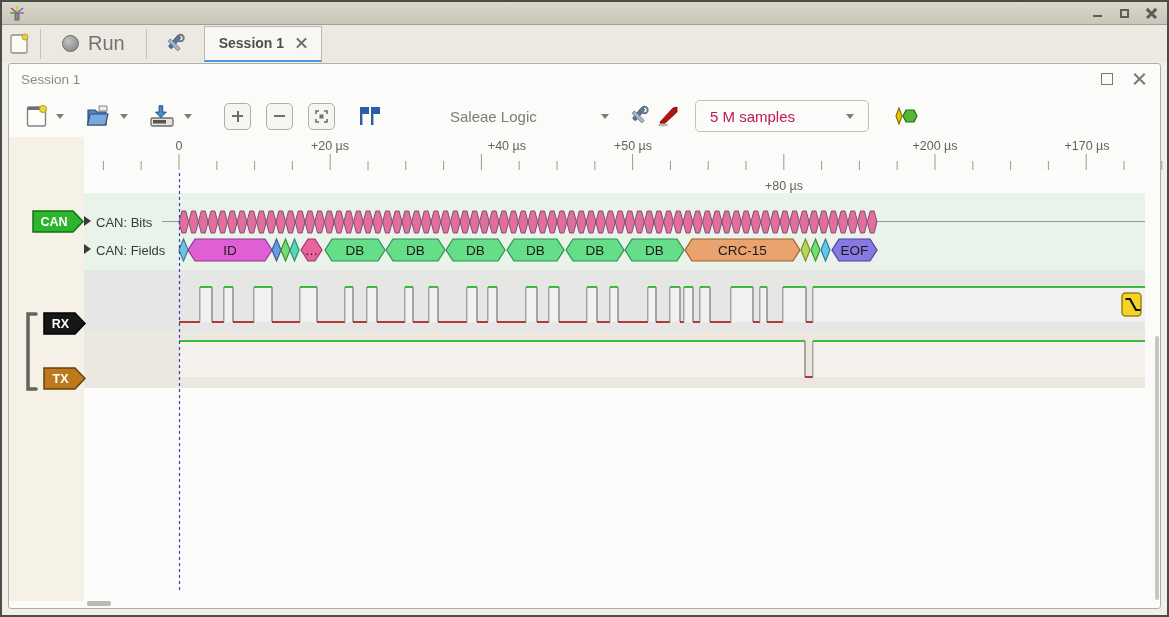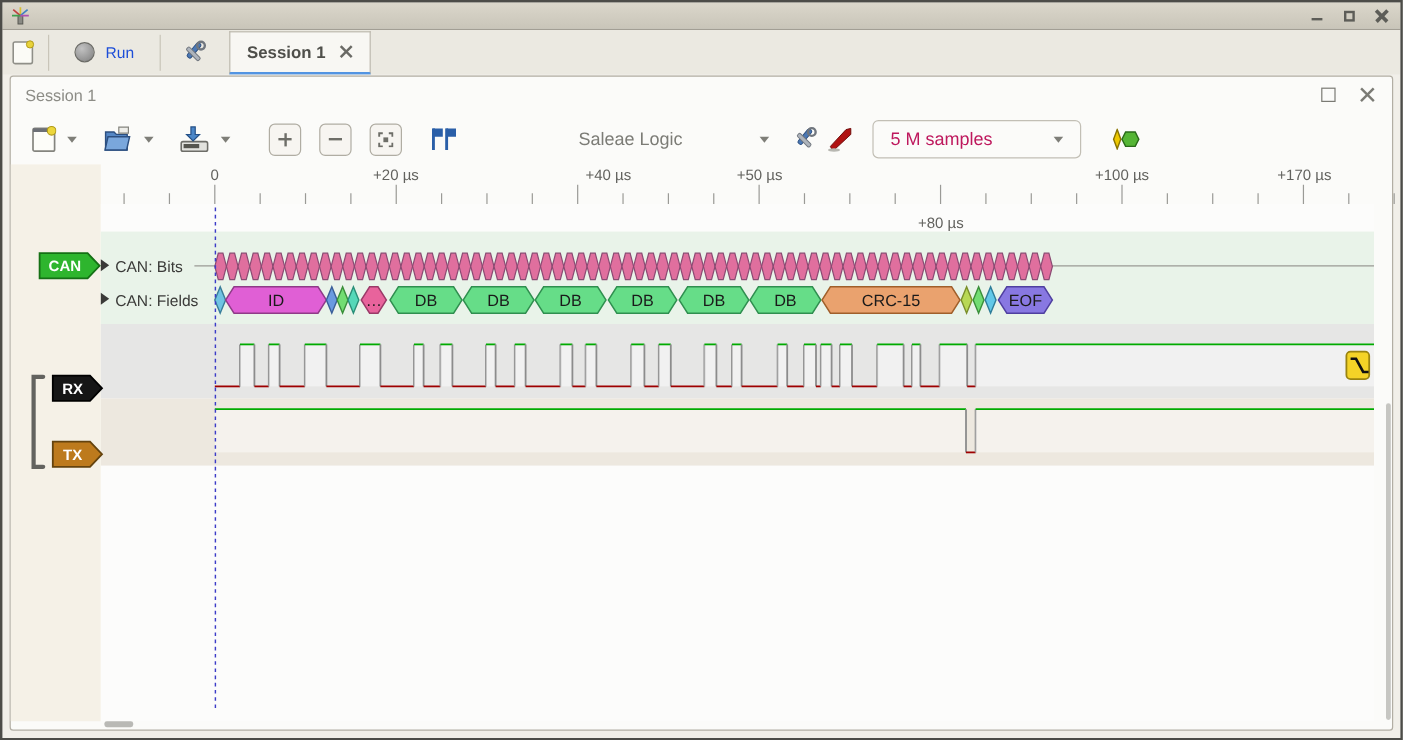--- a/index.html
+++ b/index.html
@@ -23,21 +23,21 @@
   .wc-close::before,.wc-close::after{content:"";position:absolute;left:-1px;top:4px;width:13px;height:2.5px;background:#5d5d58}
   .wc-close::before{transform:rotate(45deg)}.wc-close::after{transform:rotate(-45deg)}
 
   
   .main-toolbar{position:absolute;left:2px;top:25px;right:2px;height:37px;
     background:#ebe9e1;z-index:40;display:flex;align-items:center}
   .tbtn{height:30px;display:flex;align-items:center;justify-content:center;padding:0 8px}
   .vsep{width:1px;height:30px;background:#c9c5b9;margin:0 3px}
   .run-dot{width:15px;height:15px;border-radius:50%;
     background:radial-gradient(circle at 35% 30%,#c2c2c2,#7e7e7e);border:1px solid #6b6b66;margin-right:9px}
-  .run-label{font-size:13px;color:#1d4ed8}
+  .run-label{font-size:20px;color:#737373}
   .tab{height:36px;margin-left:6px;padding:0 14px;display:flex;align-items:center;gap:12px;
     background:#f8f7f3;border:1px solid #bcb8ac;border-bottom:2px solid #5294e2;box-sizing:border-box}
   .tab-label{font-size:14px;font-weight:bold;color:#4f4f4a}
   .x-icon{position:relative;width:11px;height:11px}
   .x-icon::before,.x-icon::after{content:"";position:absolute;left:-1px;top:4.5px;width:13px;height:2px;background:#6a6a65}
   .x-icon::before{transform:rotate(45deg)}.x-icon::after{transform:rotate(-45deg)}
 
   
   .session-win{position:absolute;left:8px;top:63px;width:1153px;height:546px;
     background:#fbfbf9;border:1px solid #b2aea4;border-radius:3px;z-index:1;box-sizing:border-box}
@@ -164,21 +164,21 @@
     </div>
     <div class="sbtn" style="margin-left:4px">
       <svg width="26" height="22" viewBox="0 0 26 22">
         <path d="M4 2 h8 v7 h-8 z" fill="#2a5fa8"></path>
           <rect x="3" y="2" width="2.4" height="18" fill="#2a5fa8"></rect>
         <path d="M15 2 h8 v7 h-8 z" fill="#2a5fa8"></path>
           <rect x="14" y="2" width="2.4" height="18" fill="#2a5fa8"></rect>
       </svg>
     </div>
 
-    <div class="combo-flat" style="margin-left:96px;width:165px;justify-content:space-between">
+    <div class="combo-flat" style="margin-left:64px;width:165px;justify-content:space-between">
       <span>Saleae Logic</span>
       <span class="caret"></span>
     </div>
     <div class="sbtn" style="margin-left:8px">
       <svg width="24" height="24" viewBox="0 0 24 24">
         <rect x="10.5" y="2" width="4" height="15" rx="1.5" transform="rotate(40 12 10)" fill="#4a78b5" stroke="#2c4f80" stroke-width="0.8"></rect>
         <rect x="10.5" y="6" width="3.4" height="14" rx="1.2" transform="rotate(-45 12 13)" fill="#aeb4bc" stroke="#70767e" stroke-width="0.8"></rect>
         <circle cx="18.5" cy="6" r="3.2" fill="none" stroke="#70767e" stroke-width="2"></circle>
       </svg>
     </div>
@@ -210,21 +210,21 @@
   <div class="bg" style="left:84px;top:270px;width:1061px;height:62px;background:#e6e6e5"></div>
   <div class="bg" style="left:84px;top:332px;width:1061px;height:56px;background:#ede8df"></div>
 </div>
 
 <div id="ruler-labels">
     <div class="rlabel" style="left: 134px;">0</div>
     <div class="rlabel" style="left: 285px;">+20 µs</div>
     <div class="rlabel" style="left: 436px; text-align: right;">+40 µs</div>
     <div class="rlabel" style="left: 588px;">+50 µs</div>
     <div class="rlabel" style="left: 739px; margin-top: 40px;">+80 µs</div>
-    <div class="rlabel" style="left: 890px;">+100 µs</div>
+    <div class="rlabel" style="left: 890px;">+200 µs</div>
     <div class="rlabel" style="left: 1042px;">+170 µs</div>
   </div>
 <div class="rowlabel" style="left:96px;top:215px">CAN: Bits</div>
 <div class="rowlabel" style="left:96px;top:243px">CAN: Fields</div>
 
 <svg id="trace-svg" width="1169" height="617" viewBox="0 0 1169 617">
     <g>
       <line x1="103.4" y1="161" x2="103.4" y2="170" stroke="#9a9a96" stroke-width="1"></line>
       <line x1="141.2" y1="161" x2="141.2" y2="170" stroke="#9a9a96" stroke-width="1"></line>
       <line x1="179" y1="154" x2="179" y2="170" stroke="#9a9a96" stroke-width="1"></line>

